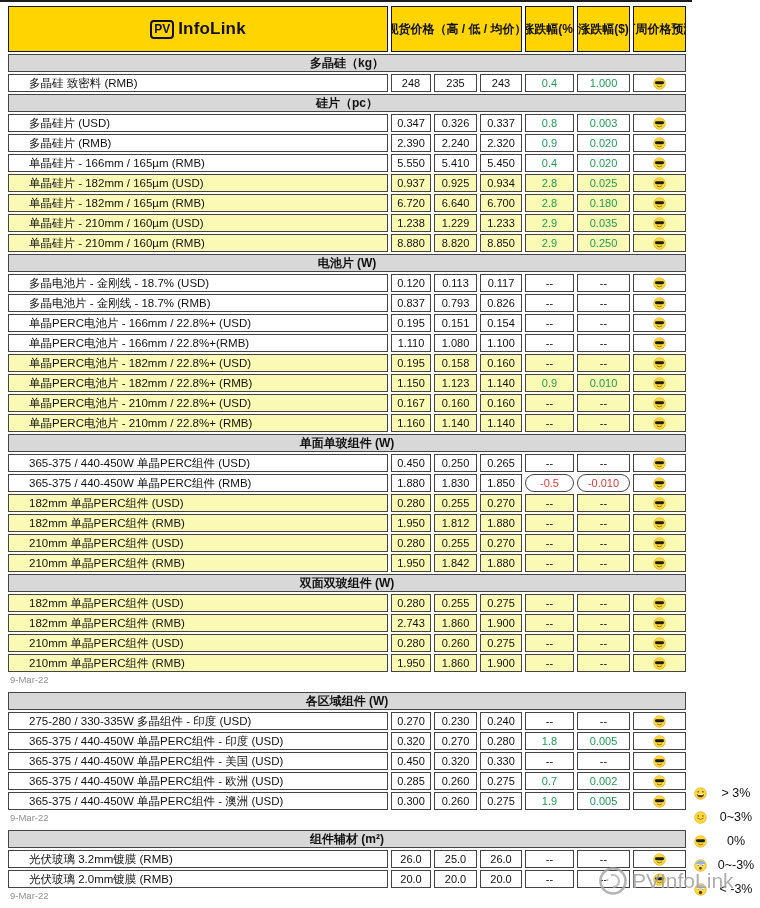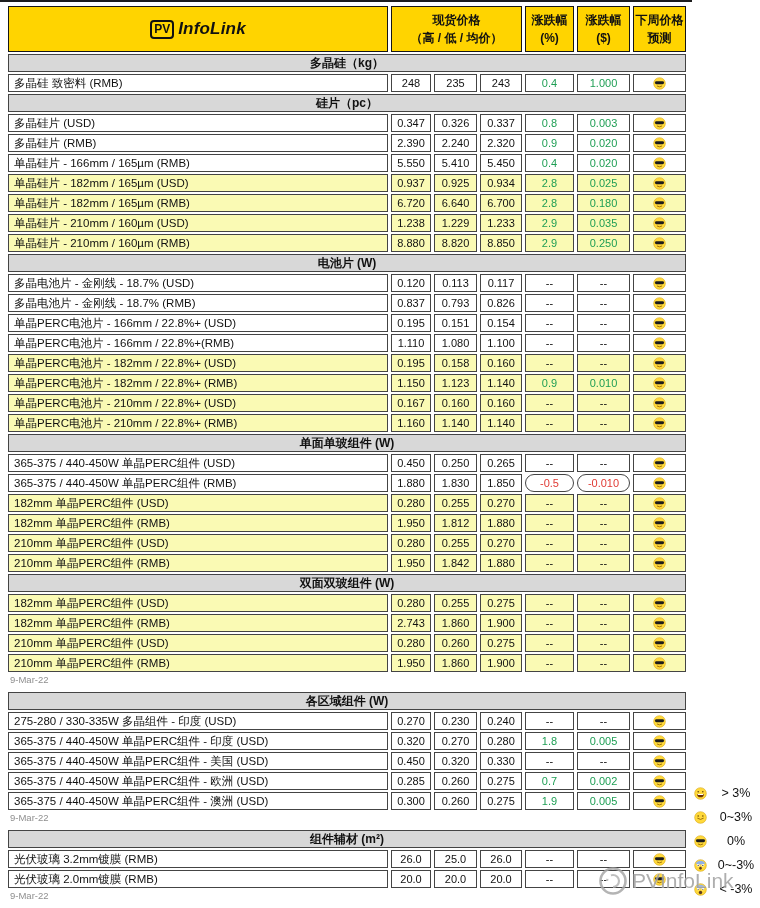--- a/index.html
+++ b/index.html
@@ -7,33 +7,33 @@
        font-family:"Liberation Sans","DejaVu Sans",sans-serif;color:#111;}
   #screen{position:relative;width:760px;height:908px;}
   #top-line{position:absolute;top:0;left:0;width:692px;height:2px;background:#1c1c1c;}
   #tables{position:absolute;top:4px;left:8px;width:678px;}
 
   .row{display:grid;grid-template-columns:380px 40px 43px 42px 49px 53px 53px;
        column-gap:3px;margin-top:2px;}
   .cell{border:1px solid #444;background:#fff;display:flex;align-items:center;
         justify-content:center;font-size:11px;height:18px;box-sizing:border-box;
         white-space:nowrap;overflow:hidden;}
-  .c-name{justify-content:flex-start;padding-left:5px;font-size:11.5px;}
+  .c-name{justify-content:flex-start;padding-left:20px;font-size:11.5px;}
   .row.hl .cell{background:#FAFAB4;}
   .section-row .cell{grid-column:1 / -1;background:#D8D8D8;font-weight:bold;font-size:12px;}
   .c-delta.up{color:#1E9E54;}
   .c-delta.down{color:#E03A34;border-radius:9px;}
 
   .header-row .cell{background:#FFD400;border-color:#161616;font-weight:bold;
-                    height:46px;flex-direction:column;line-height:1.5;font-size:12px;}
+                    height:46px;flex-direction:row;line-height:1.5;font-size:12px;}
   .logo-cell{flex-direction:row !important;}
   .pv-badge{display:inline-flex;align-items:center;justify-content:center;
             border:2px solid #111;border-radius:4px;padding:0 2px;height:15px;
             font-size:12px;font-weight:bold;margin-right:4px;color:#111;background:transparent;}
-  .logo-text{font-size:17px;font-weight:bold;letter-spacing:0.2px;font-style:italic;}
+  .logo-text{font-size:17px;font-weight:bold;letter-spacing:0.2px;}
 
   .date-stamp{font-size:9.5px;color:#8f8f8f;margin:2px 0 6px 2px;height:12px;line-height:12px;}
 
   #legend{position:absolute;left:694px;top:786px;display:flex;flex-direction:column;gap:10px;}
   .legend-item{display:flex;align-items:center;gap:7px;font-size:12.5px;color:#111;}
   .legend-item .lbl{min-width:44px;text-align:center;}
   .emoji{display:inline-flex;align-items:center;justify-content:center;}
 
   #watermark{position:absolute;top:866px;left:598px;display:flex;align-items:center;
              gap:4px;z-index:5;opacity:0.85;}

